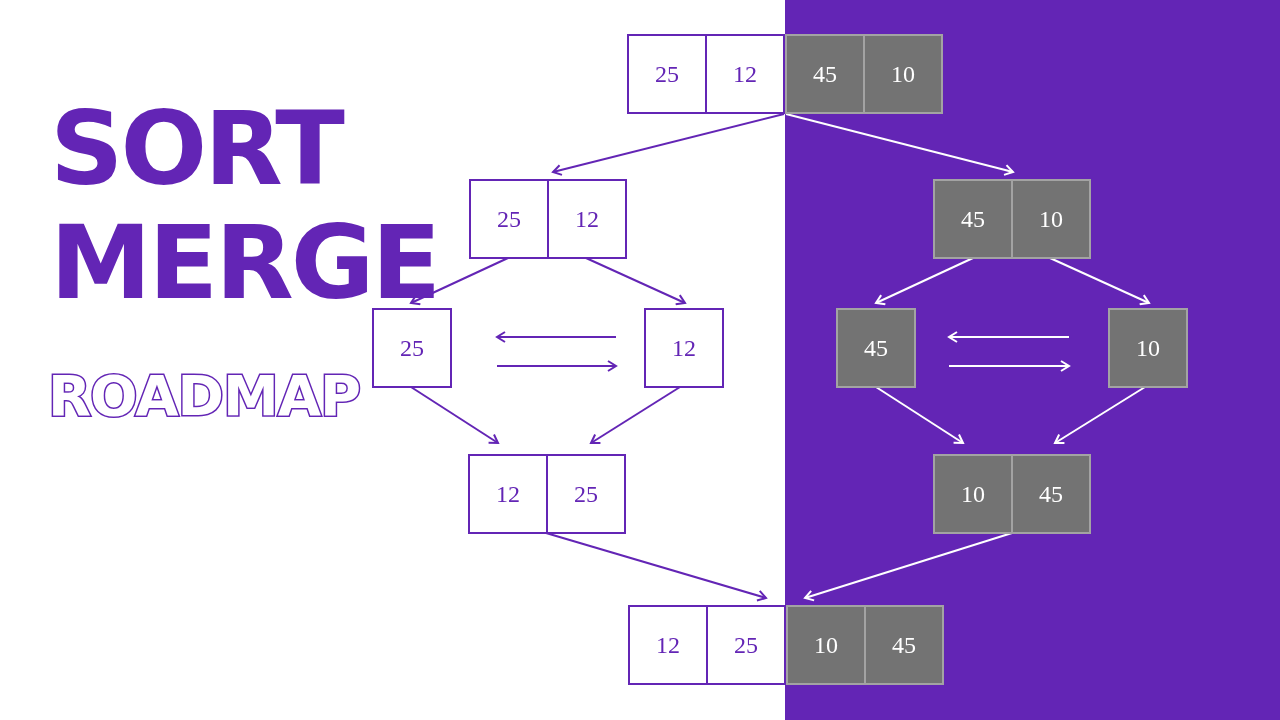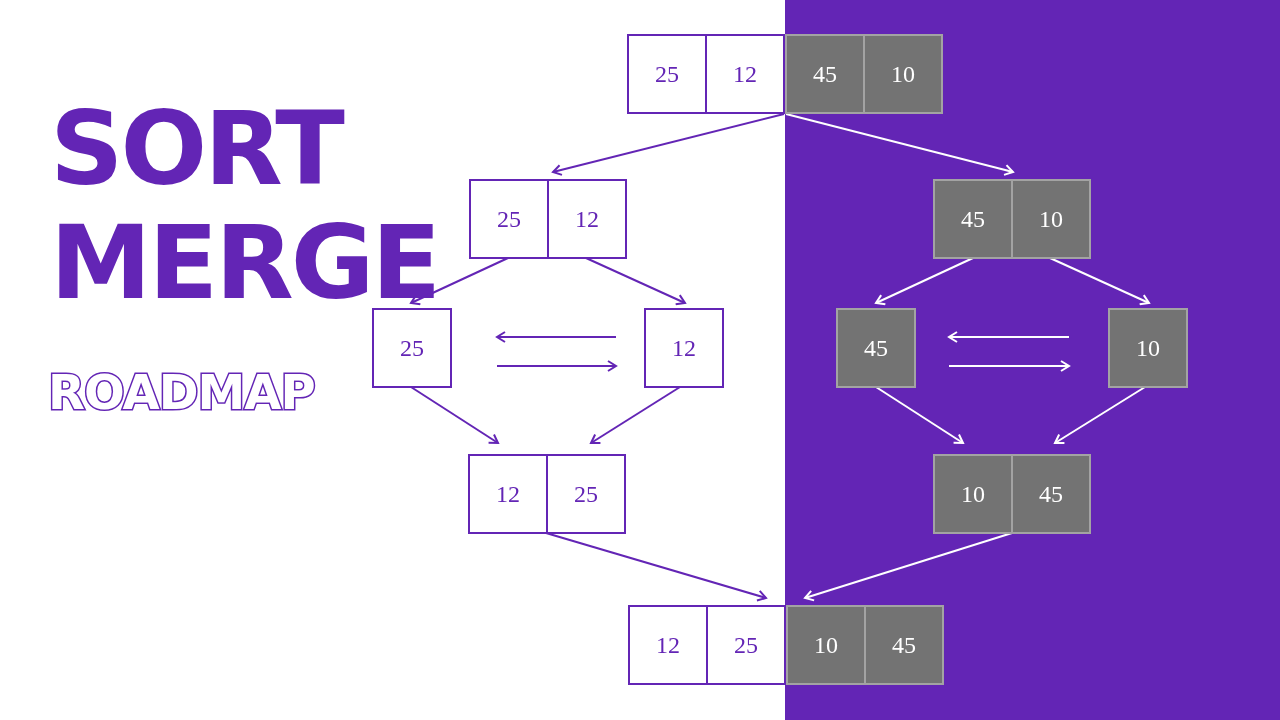--- a/index.html
+++ b/index.html
@@ -2,21 +2,21 @@
 <html><head>
 <meta charset="utf-8">
 <style>
   * { margin:0; padding:0; box-sizing:border-box; }
   html, body { width:1280px; height:720px; overflow:hidden; background:#ffffff; }
   body { position:relative; font-family:"Liberation Sans", sans-serif; }
   .bg-right { position:absolute; left:785px; top:0; width:495px; height:720px; background:#6325B5; }
   .title { position:absolute; left:50px; color:#6325B5; font-family:"DejaVu Sans", sans-serif; font-weight:bold; font-size:102px; letter-spacing:-3px; line-height:1; }
   .t1 { top:98px; }
   .t2 { top:212px; }
-  .subtitle { position:absolute; left:48px; top:368px; font-family:"DejaVu Sans", sans-serif; font-weight:bold; font-size:48px; letter-spacing:-1px; color:#ffffff; -webkit-text-stroke:3px #6325B5; paint-order:stroke fill; line-height:1; }
+  .subtitle { position:absolute; left:48px; top:368px; font-family:"DejaVu Sans", sans-serif; font-weight:bold; font-size:56px; letter-spacing:-1px; color:#ffffff; -webkit-text-stroke:3px #6325B5; paint-order:stroke fill; line-height:1; }
   svg.diagram { position:absolute; left:0; top:0; }
   .cell { position:absolute; display:flex; align-items:center; justify-content:center; font-family:Liberation Serif, serif; font-size:24px; font-weight:normal; }
   .cell.p { border:2px solid #6325B5; color:#6325B5; background:#fff; }
   .cell.w { border:2px solid #a3a3a3; color:#ffffff; background:#737373; }
 </style>
 </head>
 <body>
 
 <div class="bg-right"></div>
 

